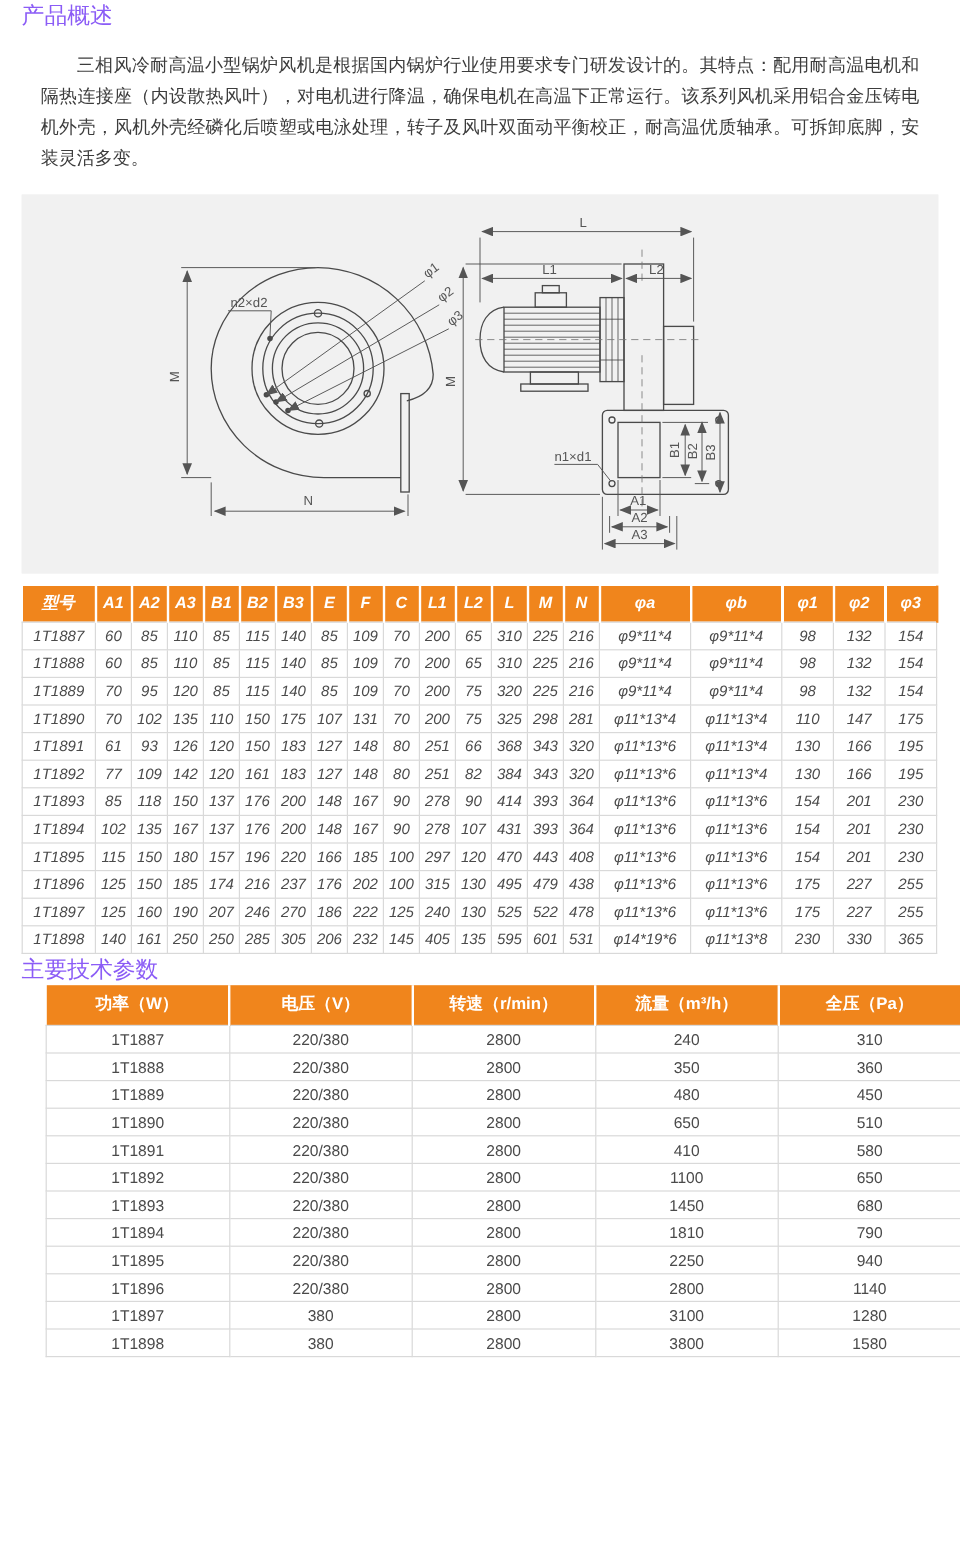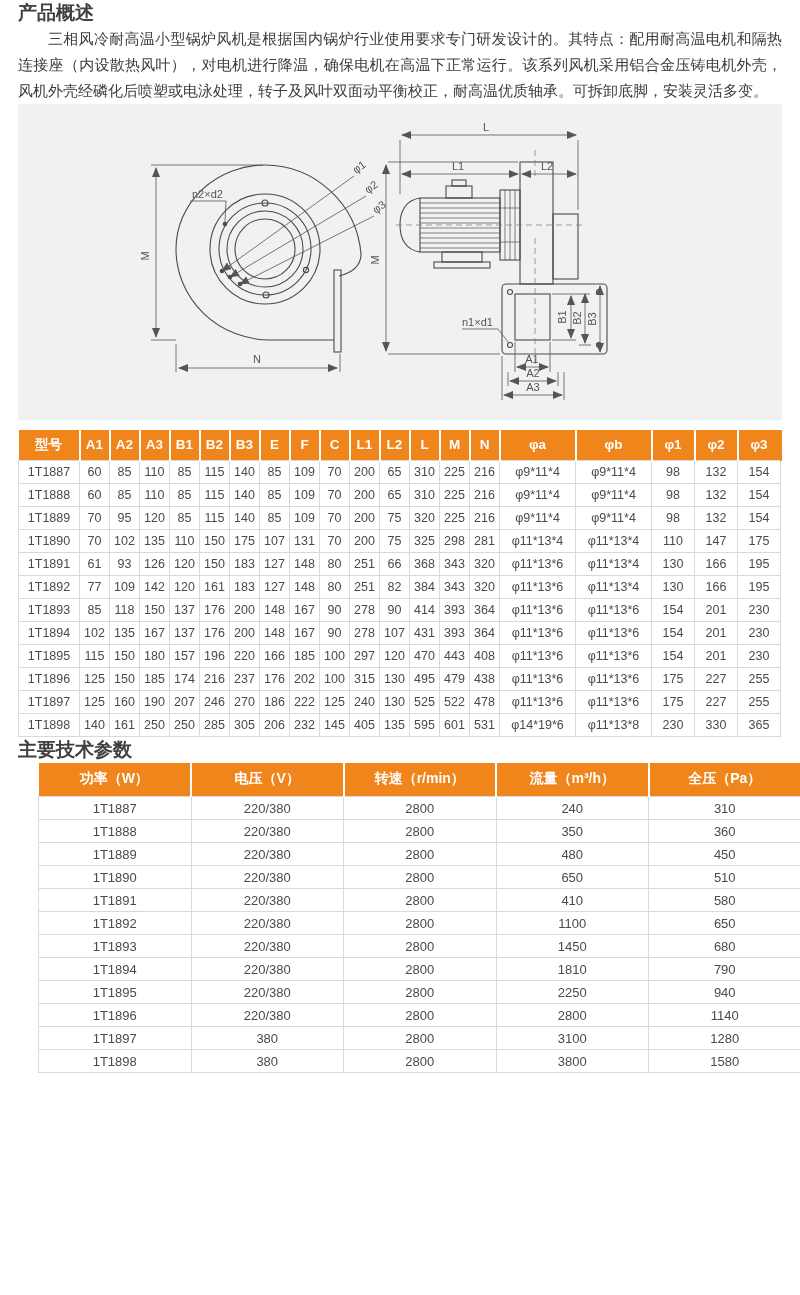--- a/index.html
+++ b/index.html
@@ -4,35 +4,35 @@
 <style>
   :root{ --accent:#F0851C; --line:#4a4a4a; --dim:#555; }
   *{ box-sizing:border-box; }
   html,body{ margin:0; padding:0; }
   body{
     width:800px; height:1295px; background:#fff; overflow:hidden;
     font-family:"Liberation Sans","DejaVu Sans",sans-serif; color:#3c3c3c;
   }
   .wrap{ width:800px; padding:0 18px; }
   h2.sec-title{
-    font-size:19px; font-weight:700; color:#404040; margin:0;
+    font-size:19px; font-weight:400; color:#8b5cf6; margin:0;
   }
   .t-overview{ margin:14px 0 10px; }
   .t-dims{ margin:24px 0 14px; }
   .t-params{ margin:30px 0 12px; }
   .overview-text p{
-    margin:0; font-size:15px; line-height:26px; color:#3c3c3c; text-align:justify;
+    margin:16px; font-size:15px; line-height:26px; color:#3c3c3c; text-align:justify;
   }
   .overview-text p.indent{ text-indent:2em; }
   .drawing-box{ width:764px; height:316px; background:#f1f1f1; }
   svg text{ font-family:"Liberation Sans","DejaVu Sans",sans-serif; }
   .dimtxt{ font-size:11px; fill:#555; }
 
   table{ border-collapse:collapse; table-layout:fixed; }
-  .dim-table{ width:756px; margin-top:10px; }
+  .dim-table{ width:756px; margin-top:10px;font-style:italic; }
   .dim-table th{
     background:var(--accent); color:#fff; font-size:13.5px; font-weight:700;
     height:30px; padding:0 1px; border-right:2px solid #fff; white-space:nowrap; overflow:hidden;
   }
   .dim-table th:last-child{ border-right:2px solid var(--accent); }
   .dim-table td{
     border:1px solid #d9d9d9; text-align:center; font-size:12.5px; color:#4a4a4a;
     height:23px; padding:0; white-space:nowrap; overflow:hidden;
   }
   .dim-table col{ width:30px; }

